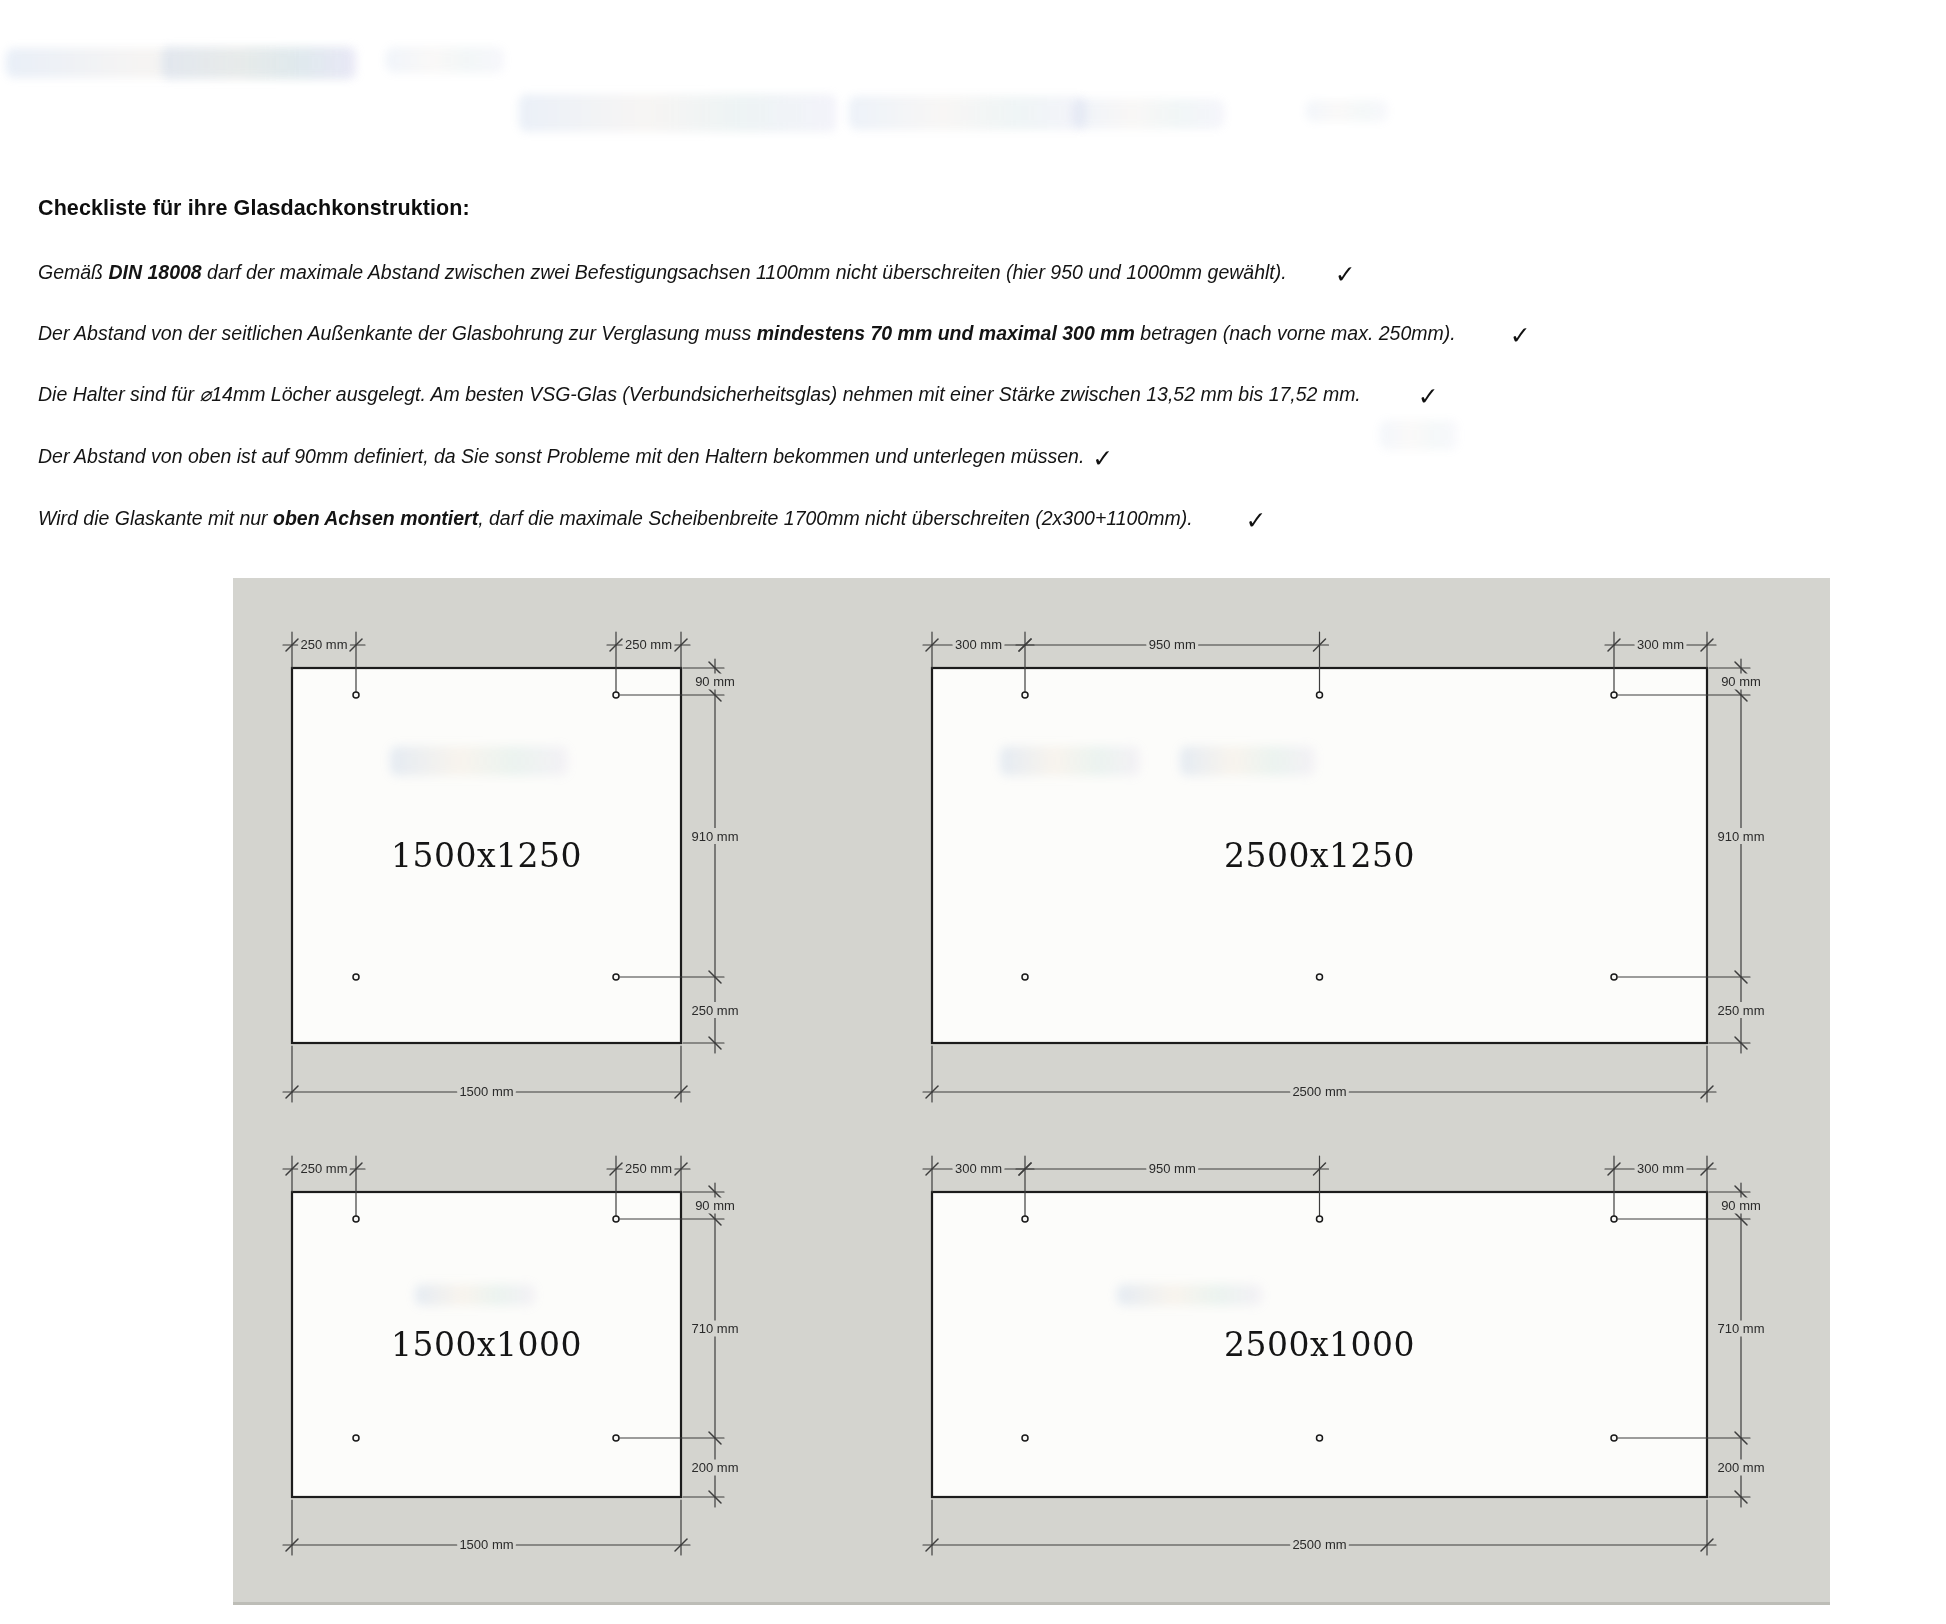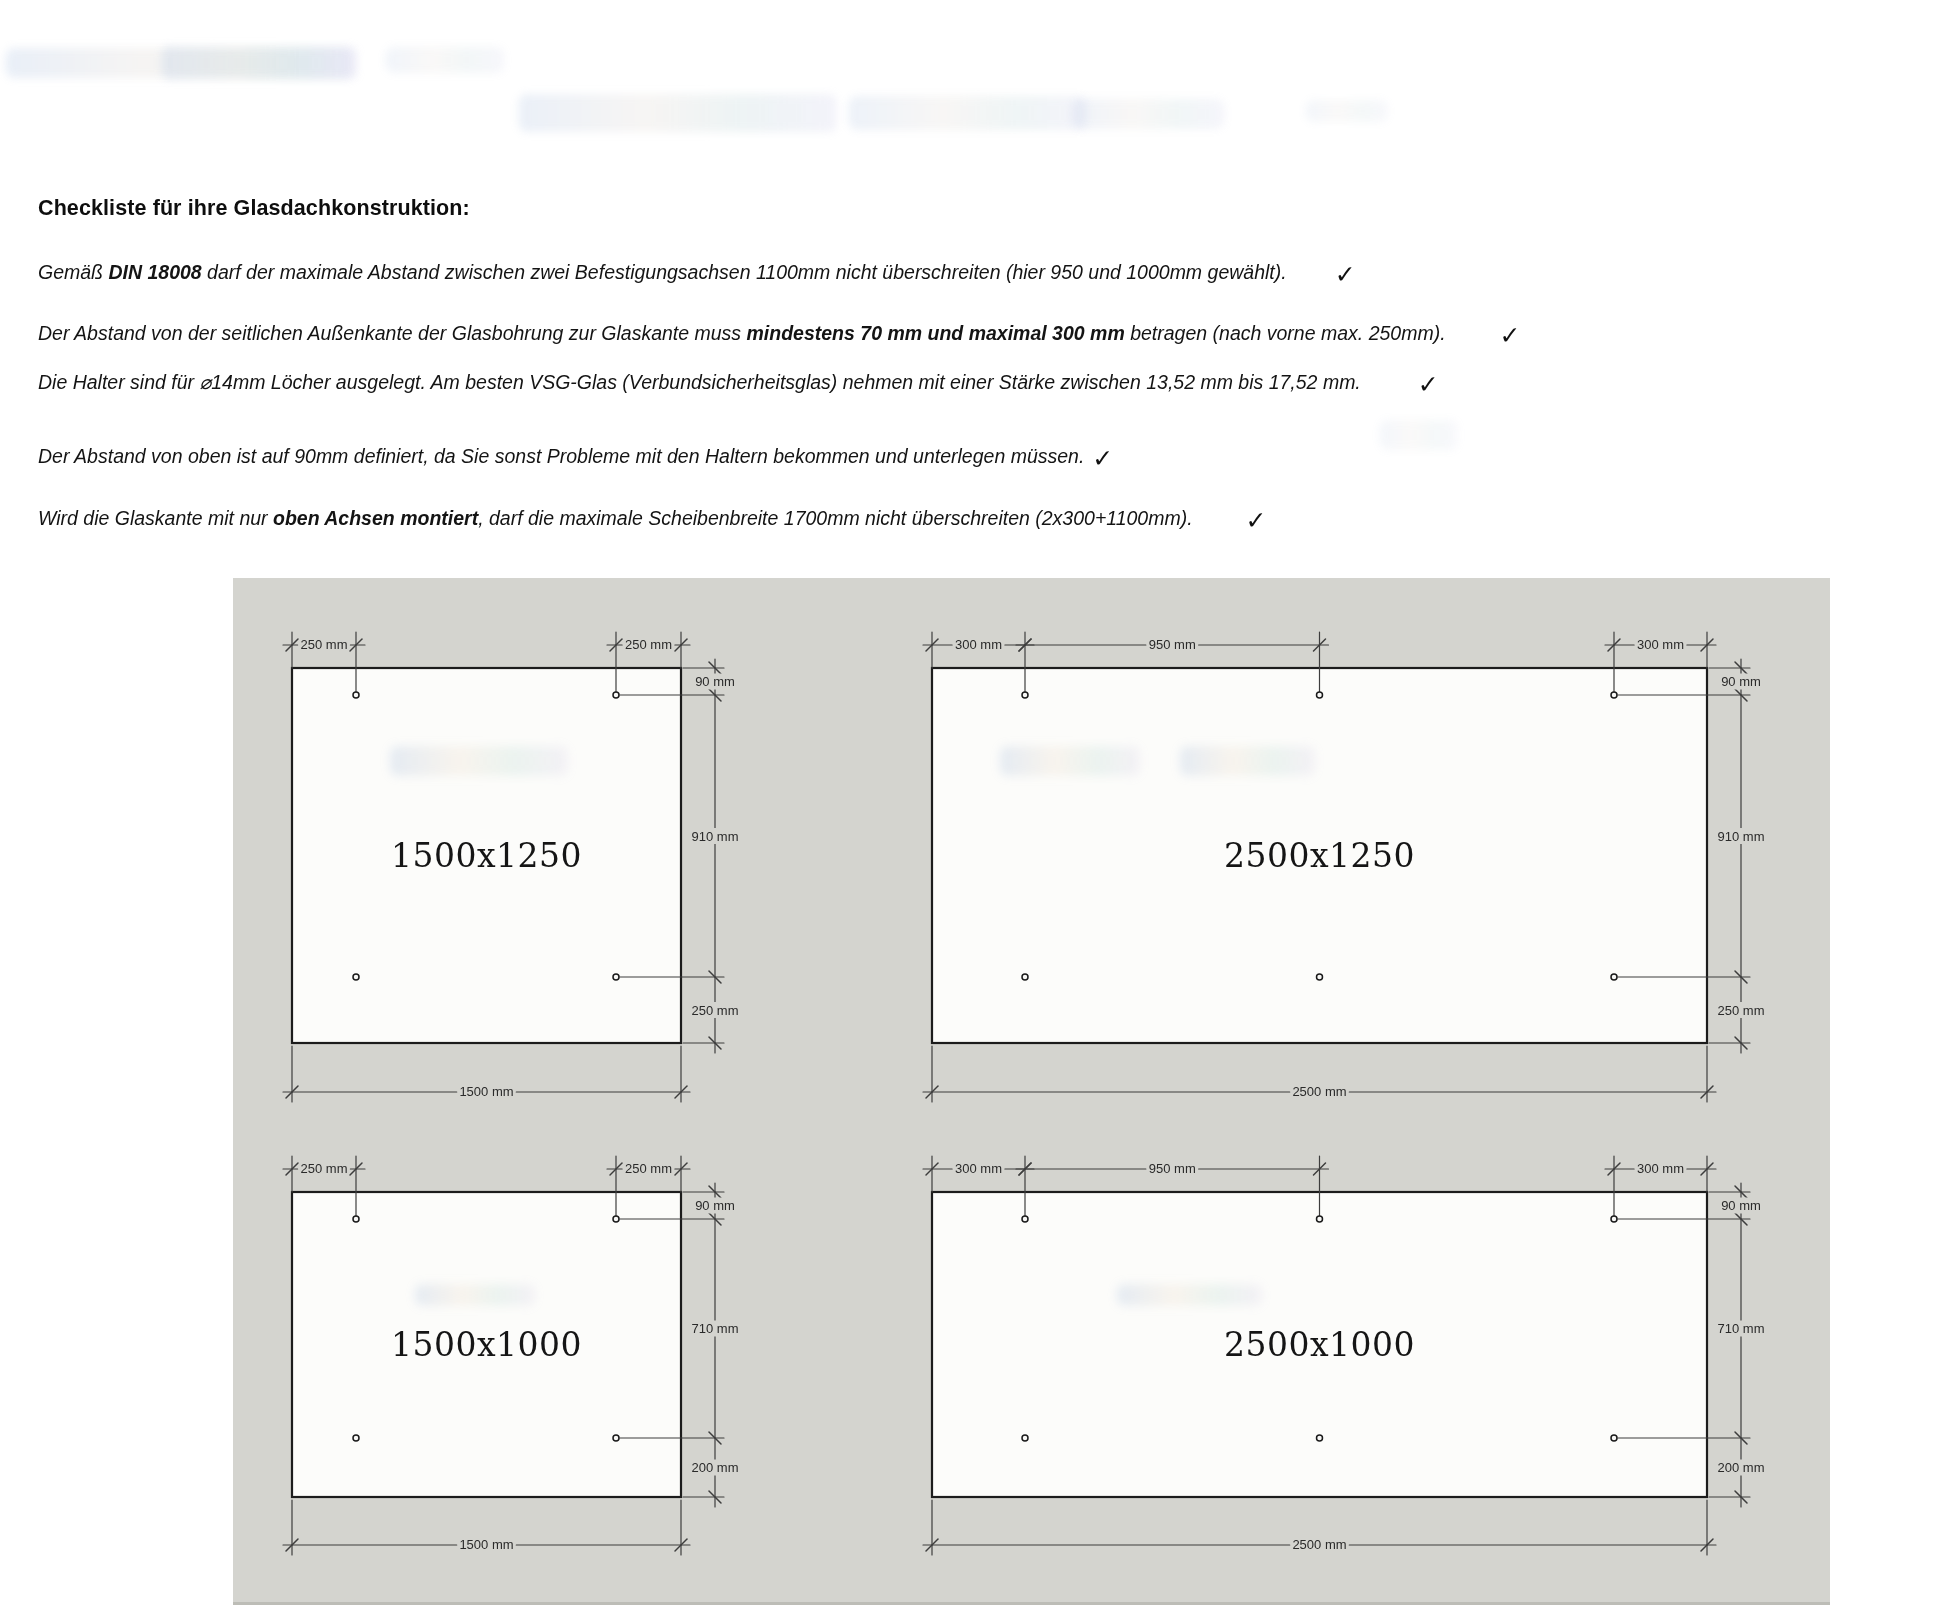--- a/index.html
+++ b/index.html
@@ -34,23 +34,23 @@
   <div class="ghost" style="left:1072px;top:99px;width:152px;height:30px;opacity:.4"></div>
   <div class="ghost" style="left:1306px;top:100px;width:82px;height:22px;opacity:.3"></div>
   <div class="ghost" style="left:1380px;top:420px;width:78px;height:30px;opacity:.28"></div>
 
   <div class="title">Checkliste für ihre Glasdachkonstruktion:</div>
 
   <div class="row" style="top:258px">
     <span>Gemäß </span><b>DIN 18008</b><span> darf der maximale Abstand zwischen zwei Befestigungsachsen 1100mm nicht überschreiten (hier 950 und 1000mm gewählt).</span><span class="check g0">✓</span>
   </div>
   <div class="row" style="top:319px">
-    <span>Der Abstand von der seitlichen Außenkante der Glasbohrung zur Glaskante muss </span><b>mindestens 70 mm und maximal 300 mm</b><span> betragen (nach vorne max. 250mm).</span><span class="check g1">✓</span>
-  </div>
-  <div class="row" style="top:368px">
+    <span>Der Abstand von der seitlichen Außenkante der Glasbohrung zur Verglasung muss </span><b>mindestens 70 mm und maximal 300 mm</b><span> betragen (nach vorne max. 250mm).</span><span class="check g1">✓</span>
+  </div>
+  <div class="row" style="top:380px">
     <span>Die Halter sind für ⌀14mm Löcher ausgelegt. Am besten VSG-Glas (Verbundsicherheitsglas) nehmen mit einer Stärke zwischen 13,52 mm bis 17,52 mm.</span><b></b><span></span><span class="check g2">✓</span>
   </div>
   <div class="row" style="top:442px">
     <span>Der Abstand von oben ist auf 90mm definiert, da Sie sonst Probleme mit den Haltern bekommen und unterlegen müssen.</span><b></b><span></span><span class="check g3">✓</span>
   </div>
   <div class="row" style="top:504px">
     <span>Wird die Glaskante mit nur </span><b>oben Achsen montiert</b><span>, darf die maximale Scheibenbreite 1700mm nicht überschreiten (2x300+1100mm).</span><span class="check g4">✓</span>
   </div>
 
   <div class="panel">

